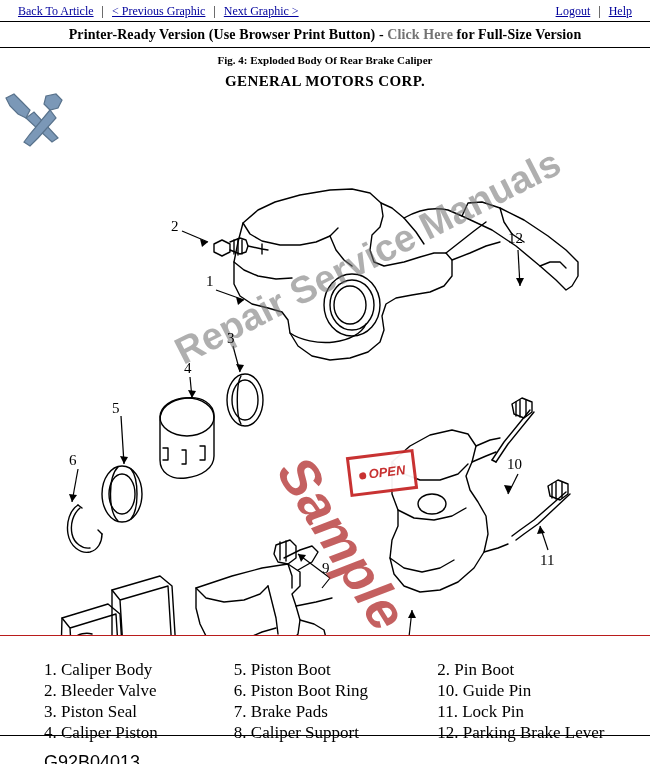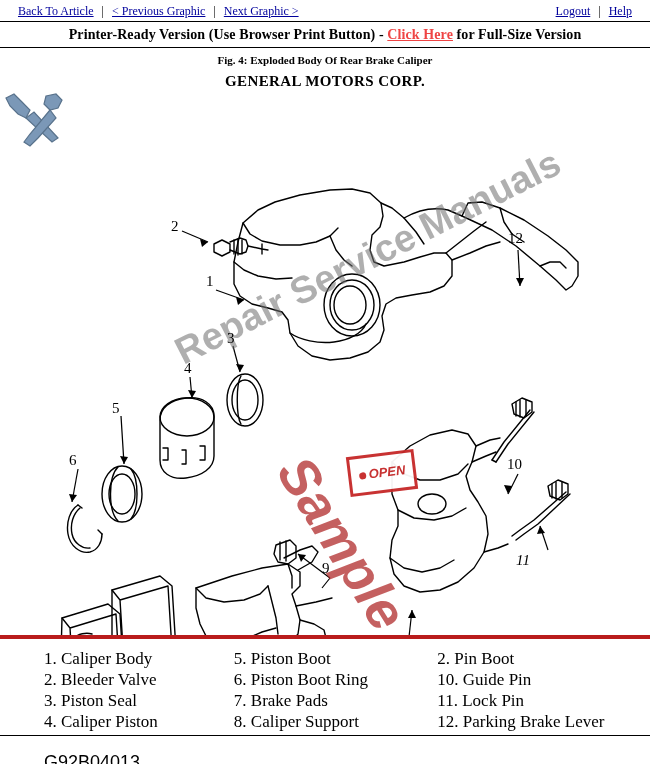--- a/index.html
+++ b/index.html
@@ -59,22 +59,21 @@
   .printer-bar {
     text-align: center;
     font-size: 14px;
     font-weight: bold;
     padding-top: 5px;
     padding-bottom: 4px;
     border-bottom: 1px solid #000;
     letter-spacing: 0.1px;
   }
   .printer-bar .link {
-    color: #ef4444;
-    text-decoration: underline;
+    color: #737373;
     cursor: pointer;
     font-weight: bold;
   }
   .fig-title {
     text-align: center;
     font-size: 11px;
     font-weight: bold;
     padding-top: 6px;
   }
   .corp-title {
@@ -168,23 +167,23 @@
   .callout {
     position: absolute;
     font-family: "Liberation Serif", serif;
     font-size: 15px;
     color: #000;
   }
 
   
   .legend {
     position: relative;
-    border-top: 4px solid #b91c1c;
+    border-top: 1px solid #b91c1c;
     height: 100px;
-    padding: 10px 0 0 0;
+    padding: 24px 0 0 0;
     box-sizing: border-box;
   }
   .legend-cols {
     display: flex;
     justify-content: flex-start;
     padding-left: 44px;
     font-size: 17px;
     line-height: 20px;
   }
   .legend-col {
@@ -389,21 +388,21 @@
 
     <div class="callout" style="left:171px; top:128px;">2</div>
     <div class="callout" style="left:206px; top:183px;">1</div>
     <div class="callout" style="left:227px; top:240px;">3</div>
     <div class="callout" style="left:184px; top:270px;">4</div>
     <div class="callout" style="left:112px; top:310px;">5</div>
     <div class="callout" style="left:69px; top:362px;">6</div>
 
     <div class="callout" style="left:322px; top:470px;">9</div>
     <div class="callout" style="left:507px; top:366px;">10</div>
-    <div class="callout" style="left:516px; top:462px;font-style:italic;">11</div>
+    <div class="callout" style="left:540px; top:462px;">11</div>
     <div class="callout" style="left:508px; top:140px;">12</div>
 
   </div>
 
   <div class="legend">
     <div class="legend-cols">
       <div class="legend-col">
         <div class="legend-item">1. Caliper Body</div>
         <div class="legend-item">2. Bleeder Valve</div>
         <div class="legend-item">3. Piston Seal</div>

